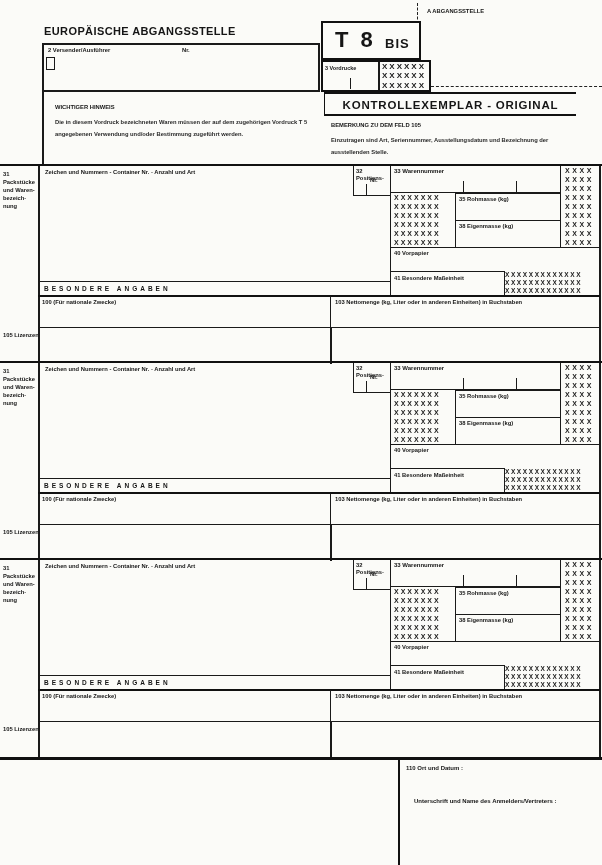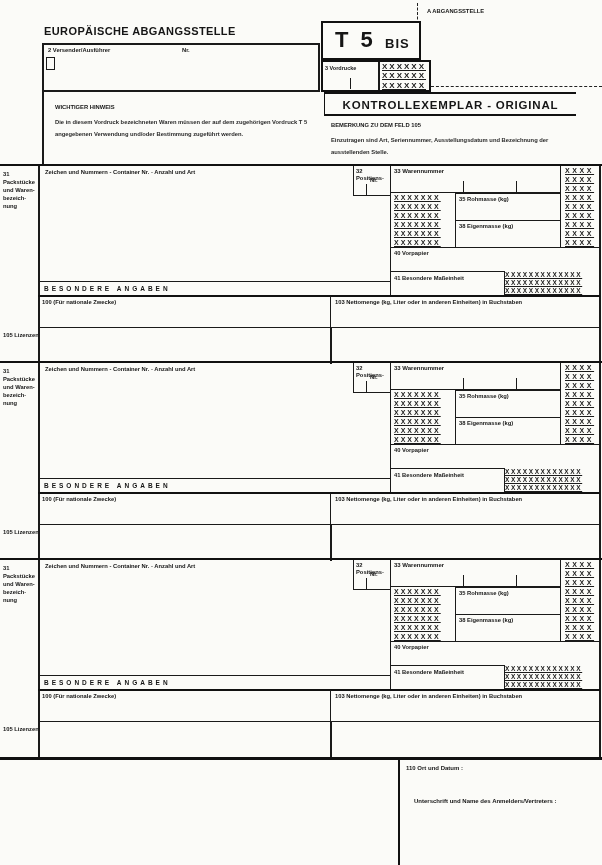--- a/index.html
+++ b/index.html
@@ -5,21 +5,21 @@
   html,body{margin:0;padding:0;}
   body{width:602px;height:865px;background:#fbfbf8;position:relative;overflow:hidden;
        font-family:"Liberation Sans", sans-serif;color:#151515;}
   .abs{position:absolute;box-sizing:border-box;}
   .b15{border:1.5px solid #1a1a1a;}
   .b2{border:2px solid #111;}
   .lbl{font-size:6px;font-weight:bold;line-height:7px;}
   .tiny{font-size:5.8px;font-weight:bold;line-height:7px;}
   .body-txt{font-size:5.8px;font-weight:bold;line-height:12px;color:#2a2a2a;}
   .pre{white-space:pre-line;}
-  .xs{font-weight:bold;color:#1b1b1b;text-decoration:underline;}
+  .xs{font-weight:bold;color:#1b1b1b;}
   .vline{background:#1a1a1a;width:1.5px;}
   .tick{background:#1a1a1a;width:1px;}
   .dashv{border-left:1.5px dashed #222;}
   .dashh{border-top:1.5px dashed #222;}
 </style>
 </head>
 <body>
 
 <div class="abs" style="left:44px;top:25px;font-size:11px;font-weight:bold;letter-spacing:.4px;">EUROPÄISCHE ABGANGSSTELLE</div>
 
@@ -34,21 +34,21 @@
   <div class="tiny">WICHTIGER HINWEIS</div>
   <div class="body-txt" style="margin-top:5px;">Die in diesem Vordruck bezeichneten Waren müssen der auf dem zugehörigen Vordruck T 5</div>
   <div class="body-txt">angegebenen Verwendung und/oder Bestimmung zugeführt werden.</div>
 </div>
 
 <div class="abs dashv" style="left:417px;top:3px;height:21px;"></div>
 <div class="abs tiny" style="left:427px;top:8px;">A   ABGANGSSTELLE</div>
 <div class="abs dashh" style="left:431px;top:86px;width:171px;"></div>
 
 <div class="abs b2" style="left:321px;top:21px;width:100px;height:39px;background:#fbfbf8;">
-  <span class="abs" style="left:12px;top:4px;font-size:22px;font-weight:bold;letter-spacing:3px;">T 5</span>
+  <span class="abs" style="left:12px;top:4px;font-size:22px;font-weight:bold;letter-spacing:3px;">T 8</span>
   <span class="abs" style="left:62px;top:13px;font-size:13px;font-weight:bold;letter-spacing:1px;">BIS</span>
 </div>
 
 <div class="abs b2" style="left:321px;top:60px;width:110px;height:32px;">
   <span class="abs" style="left:2px;top:3px;font-size:5.5px;font-weight:bold;">3  Vordrucke</span>
   <span class="abs tick" style="left:27px;top:16px;height:11px;"></span>
   <span class="abs vline" style="left:55px;top:0;height:28px;"></span>
   <div class="abs xs pre" style="left:59px;top:0px;font-size:8px;line-height:9.3px;letter-spacing:2px;">XXXXXX
 XXXXXX
 XXXXXX</div>

